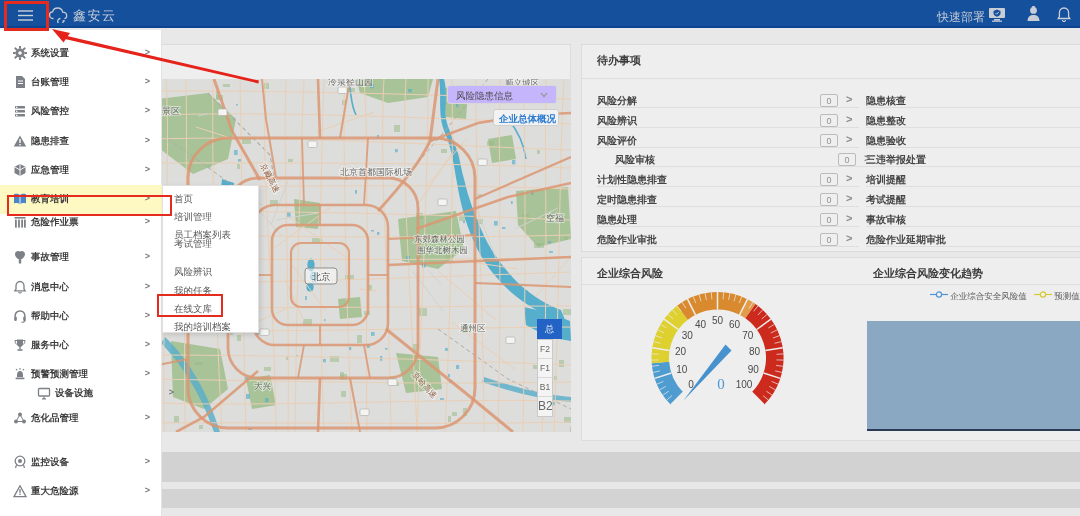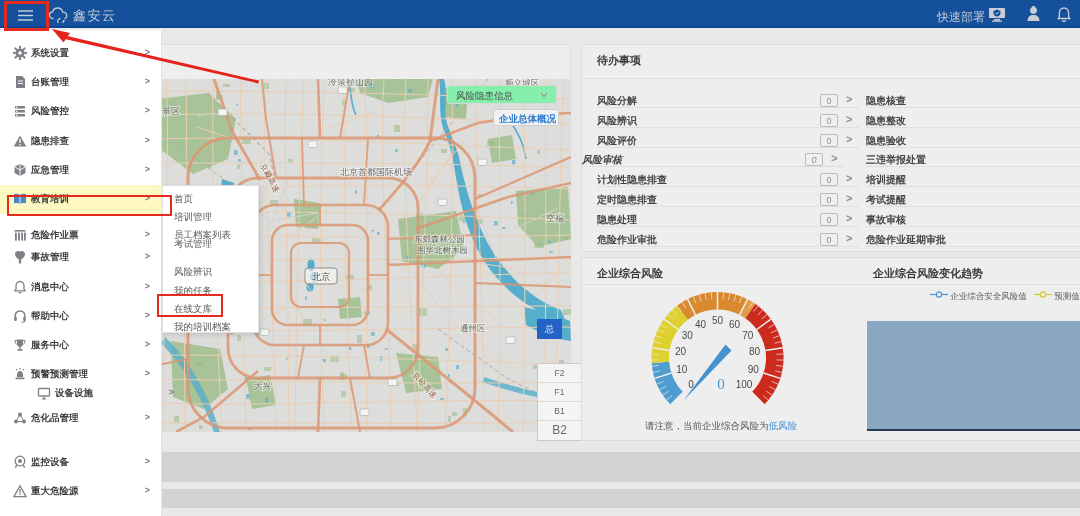--- a/index.html
+++ b/index.html
@@ -295,32 +295,32 @@
       <text x="154" y="35" font-size="9" fill="#6a6a6a" text-anchor="start" font-family="Liberation Sans" style="paint-order:stroke;stroke:#ffffff;stroke-width:2px;stroke-opacity:0.5;">景区</text>
       <text x="252" y="86" font-size="8" fill="#8a5a3e" text-anchor="start" font-family="Liberation Sans" transform="rotate(62 252 86)" style="paint-order:stroke;stroke:#ffffff;stroke-width:2px;stroke-opacity:0.5;">京藏高速</text>
       <text x="404" y="296" font-size="8" fill="#8a5a3e" text-anchor="start" font-family="Liberation Sans" transform="rotate(48 404 296)" style="paint-order:stroke;stroke:#ffffff;stroke-width:2px;stroke-opacity:0.5;">京哈高速</text>
       <text x="452" y="252" font-size="8.5" fill="#6a6a6a" text-anchor="start" font-family="Liberation Sans" style="paint-order:stroke;stroke:#ffffff;stroke-width:2px;stroke-opacity:0.5;">通州区</text>
       <text x="246" y="310" font-size="8.5" fill="#6a6a6a" text-anchor="start" font-family="Liberation Sans" style="paint-order:stroke;stroke:#ffffff;stroke-width:2px;stroke-opacity:0.5;">大兴</text>
       <rect x="297" y="189" width="32" height="16" rx="3" fill="#ffffff" fill-opacity="0.5" stroke="#8f8f8f" stroke-width="1"></rect>
       <text x="313" y="201" font-size="9.5" fill="#4a4a4a" text-anchor="middle" font-family="Liberation Sans" style="paint-order:stroke;stroke:#ffffff;stroke-width:2px;stroke-opacity:0.5;">北京</text>
     </svg>
 </div>
 
-<div class="abs" style="left:447px;top:85px;width:110px;height:19px;background:#86efac;border:1px solid #d8d8d8;border-radius:3px;">
+<div class="abs" style="left:447px;top:85px;width:110px;height:19px;background:#c4b5fd;border:1px solid #d8d8d8;border-radius:3px;">
   <span style="position:absolute;left:8px;top:4px;font-size:9.5px;color:#4a4a4a;">风险隐患信息</span>
   <svg style="position:absolute;right:8px;top:6px;" width="8" height="6">
       <path d="M1 1 L4 4.5 L7 1" stroke="#999" stroke-width="1.2" fill="none"></path>
     </svg>
 </div>
 <div class="abs" style="left:493px;top:109px;width:66px;height:17px;background:#f2f2f2;border:1px solid #cfcfcf;border-radius:3px;">
   <span style="position:absolute;left:5px;top:3px;font-size:9.5px;color:#2a7bd2;font-weight:bold;">企业总体概况</span>
 </div>
 
 <div class="abs" style="left:537px;top:319px;width:25px;height:20px;background:#2263c5;color:#e8edf5;font-size:9px;text-align:center;line-height:20px;">总</div>
-<div class="abs" style="left:537px;top:339px;width:45px;height:78px;background:#f4f4f4;border:1px solid #c9c9c9;margin-top:24px;">
+<div class="abs" style="left:537px;top:339px;width:16px;height:78px;background:#f4f4f4;border:1px solid #c9c9c9;">
   <div style="height:19px;border-bottom:1px solid #d9d9d9;font-size:8.5px;color:#666;text-align:center;line-height:19px;">F2</div>
   <div style="height:19px;border-bottom:1px solid #d9d9d9;font-size:8.5px;color:#666;text-align:center;line-height:19px;">F1</div>
   <div style="height:19px;border-bottom:1px solid #d9d9d9;font-size:8.5px;color:#666;text-align:center;line-height:19px;">B1</div>
   <div style="height:18px;font-size:12px;color:#666;text-align:center;line-height:18px;">B2</div>
 </div>
 
 <div class="card" style="left:581px;top:44px;width:511px;height:208px;">
   <div class="ctitle">待办事项</div>
   <div class="cdiv" style="top:33px;"></div>
   <div class="trow" style="left:15px;top:46.0px;width:262px;">
@@ -346,21 +346,21 @@
     <div class="trow" style="left:15px;top:85.6px;width:262px;">
       <span class="lbl">风险评价</span>
       <span class="zbox" style="left:223px;">0</span>
       <span class="chev" style="left:249px;">&gt;</span>
       <span class="bline"></span>
     </div>
     <div class="trow" style="left:284px;top:85.6px;width:226px;">
       <span class="lbl">隐患验收</span>
       <span class="bline"></span>
     </div>
-    <div class="trow" style="left:0;top:105.4px;width:262px;font-style:italic;">
+    <div class="trow" style="left:33px;top:105.4px;width:262px;">
       <span class="lbl">风险审核</span>
       <span class="zbox" style="left:223px;">0</span>
       <span class="chev" style="left:249px;">&gt;</span>
       <span class="bline"></span>
     </div>
     <div class="trow" style="left:284px;top:105.4px;width:226px;">
       <span class="lbl">三违举报处置</span>
       <span class="bline"></span>
     </div>
     <div class="trow" style="left:15px;top:125.2px;width:262px;">
@@ -474,21 +474,20 @@
         <text x="135.5" y="37.5" font-size="10" fill="#4a4a4a" text-anchor="middle" font-family="Liberation Sans">50</text>
         <text x="152.5" y="41.6" font-size="10" fill="#4a4a4a" text-anchor="middle" font-family="Liberation Sans">60</text>
         <text x="165.8" y="53.0" font-size="10" fill="#4a4a4a" text-anchor="middle" font-family="Liberation Sans">70</text>
         <text x="172.5" y="69.1" font-size="10" fill="#4a4a4a" text-anchor="middle" font-family="Liberation Sans">80</text>
         <text x="171.2" y="86.6" font-size="10" fill="#4a4a4a" text-anchor="middle" font-family="Liberation Sans">90</text>
         <text x="162.0" y="101.5" font-size="10" fill="#4a4a4a" text-anchor="middle" font-family="Liberation Sans">100</text>
         <polygon points="101.5,114.5 143.5,58.5 149.5,64.5" fill="#4792cc"></polygon>
         <text x="139" y="103" font-size="15" fill="#4a96d2" text-anchor="middle" font-family="Liberation Serif">0</text>
       </svg>
     </div>
-  <div style="position:absolute;left:0;right:0;top:162px;text-align:center;font-size:9.5px;color:#555;">请注意，当前企业综合风险为<span style="color:#3e8ed6;">低风险</span></div>
 </div>
 
 <div class="card" style="left:860px;top:257px;width:232px;height:184px;border-left:none;">
   <div class="ctitle" style="left:13px;">企业综合风险变化趋势</div>
   <div class="cdiv" style="top:26px;"></div>
   <div style="position:absolute;left:70px;top:33px;font-size:8.5px;color:#5a5a5a;">
     <svg width="18" height="7" style="vertical-align:1px;">
         <line x1="0" y1="3.5" x2="18" y2="3.5" stroke="#4f93d4" stroke-width="1.2"></line>
         <circle cx="9" cy="3.5" r="2.6" fill="#f0f0f0" stroke="#4f93d4" stroke-width="1.2"></circle>
       </svg>
@@ -591,21 +590,21 @@
       <span class="arr">&gt;</span>
     </div>
     <div class="mitem" style="top:155.0px; background:#fef9c3;">
       <svg class="ic" viewBox="0 0 14 14">
         <path d="M7 3 C5.5 1.8 3 1.6 1 2.2 V11.4 C3 10.8 5.5 11 7 12.2 C8.5 11 11 10.8 13 11.4 V2.2 C11 1.6 8.5 1.8 7 3 Z" fill="#4a86c6"></path>
         <path d="M7 3.2 V12" stroke="#fff" stroke-width="0.9"></path>
       </svg>
       <span class="txt">教育培训</span>
       <span class="arr">&gt;</span>
     </div>
-    <div class="mitem" style="top:191px;">
+    <div class="mitem" style="top:178px;">
       <svg class="ic" viewBox="0 0 14 14">
         <rect x="1.5" y="2" width="11" height="1.6" fill="#7d8187"></rect>
         <rect x="2" y="4.6" width="1.8" height="8" fill="#7d8187"></rect>
         <rect x="5.1" y="4.6" width="1.8" height="8" fill="#7d8187"></rect>
         <rect x="8.2" y="4.6" width="1.8" height="8" fill="#7d8187"></rect>
         <rect x="11" y="4.6" width="1.8" height="8" fill="#7d8187"></rect>
       </svg>
       <span class="txt">危险作业票</span>
       <span class="arr">&gt;</span>
     </div>

